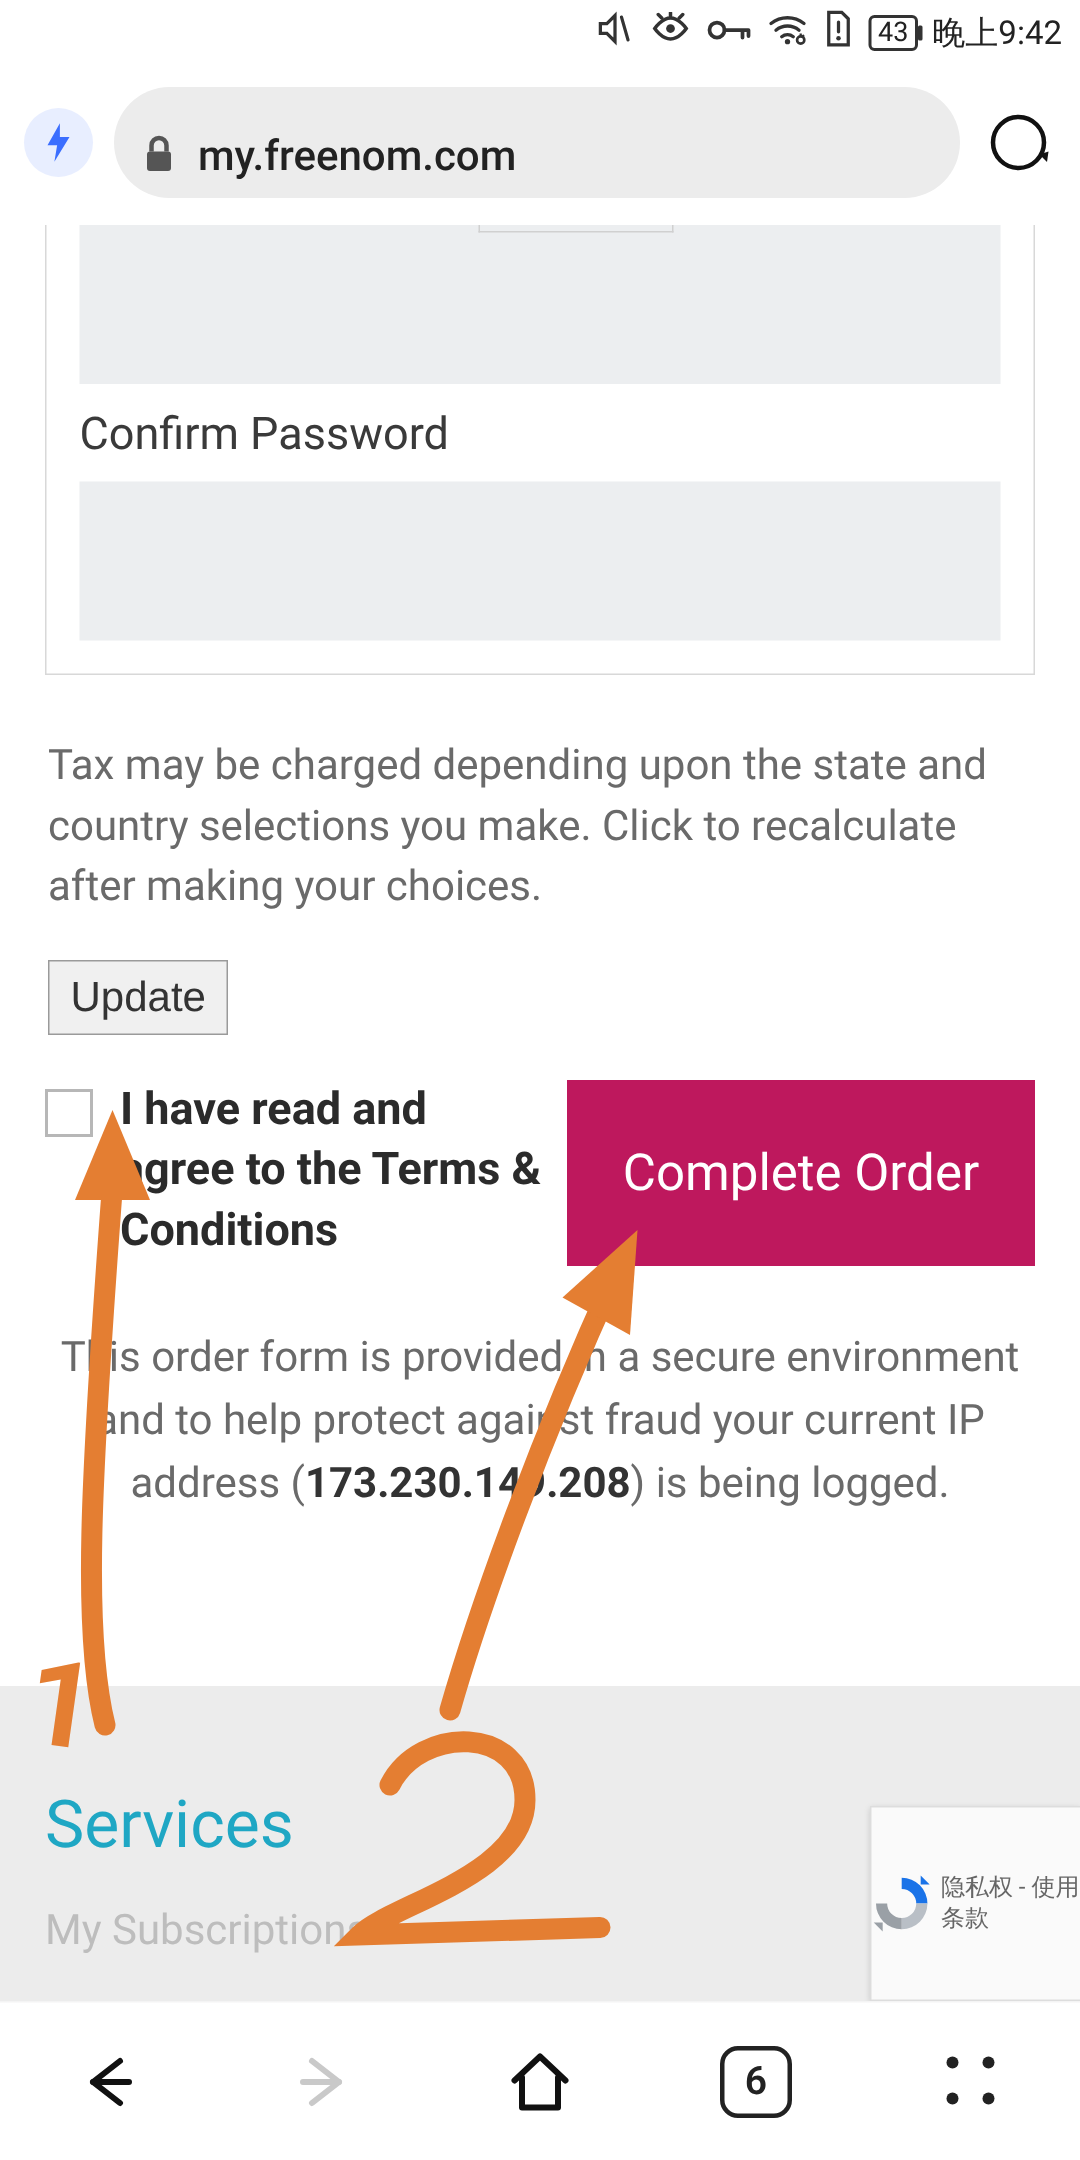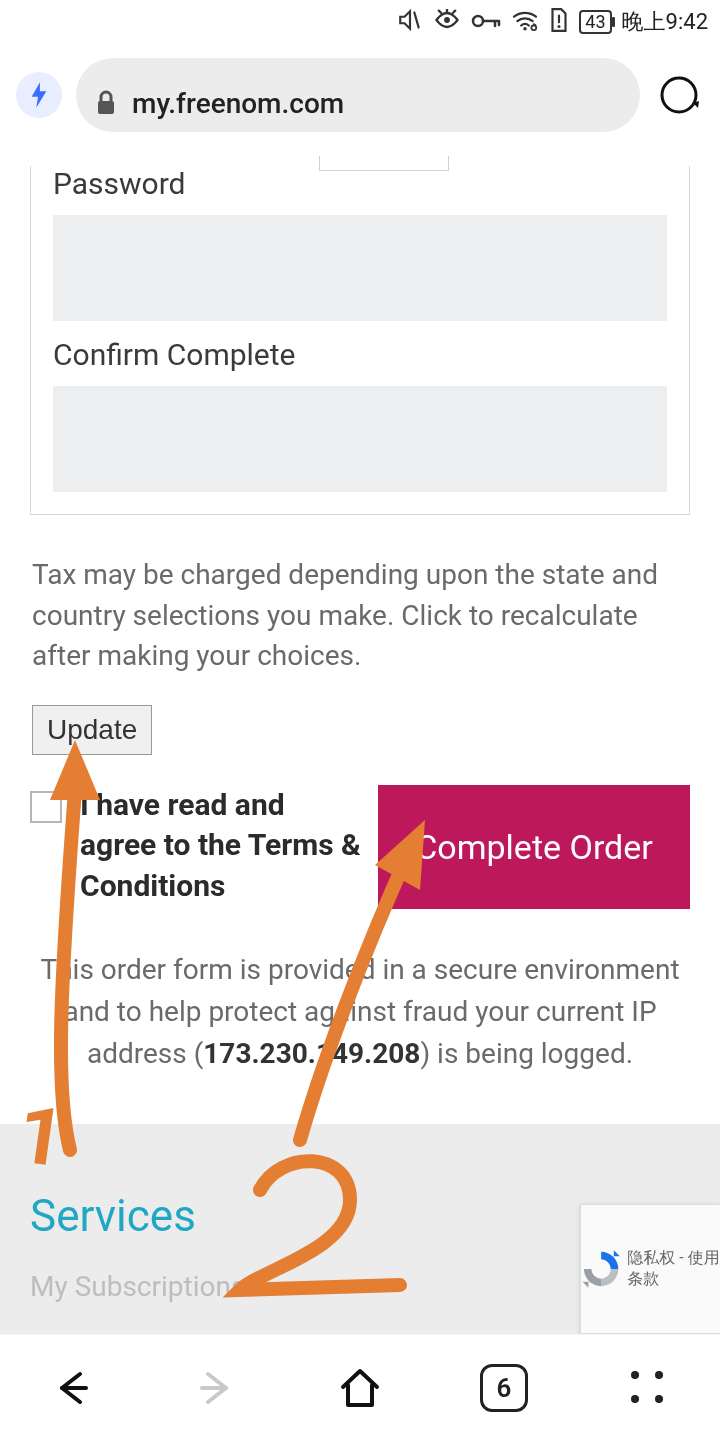--- a/index.html
+++ b/index.html
@@ -122,23 +122,22 @@
     <svg width="44" height="44" viewBox="0 0 44 44">
         <circle cx="22" cy="22" r="17" stroke="#111" stroke-width="3" fill="none"></circle>
         <path d="M36 30 l6 -2 l-1 7 z" fill="#111"></path>
       </svg>
   </div>
 </div>
 
 <div class="page-content">
 
   <div class="form-card">
-    <div class="field-label">Password</div>
     <input class="text-input" type="password" style="">
-    <div class="field-label">Confirm Complete</div>
+    <div class="field-label">Confirm Password</div>
     <input class="text-input" type="password" style="">
   </div>
 
   <div class="tax-note">Tax may be charged depending upon the state and country selections you make. Click to recalculate after making your choices.</div>
   <button class="update-btn">Update</button>
 
   <div class="tc-row">
     <div class="tc-left">
       <div class="tc-checkbox"></div>
       <div class="tc-text">I have read and agree to the Terms &amp; Conditions</div>

